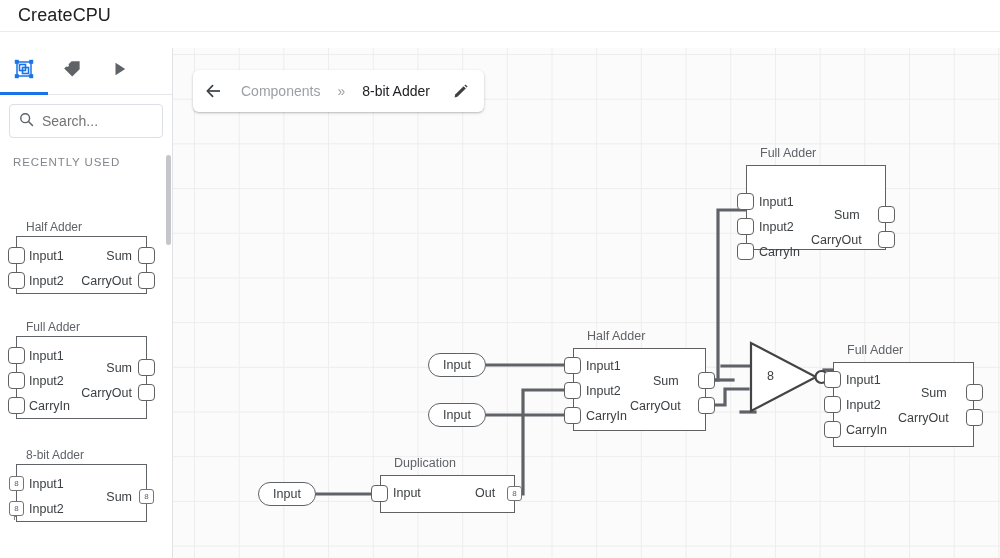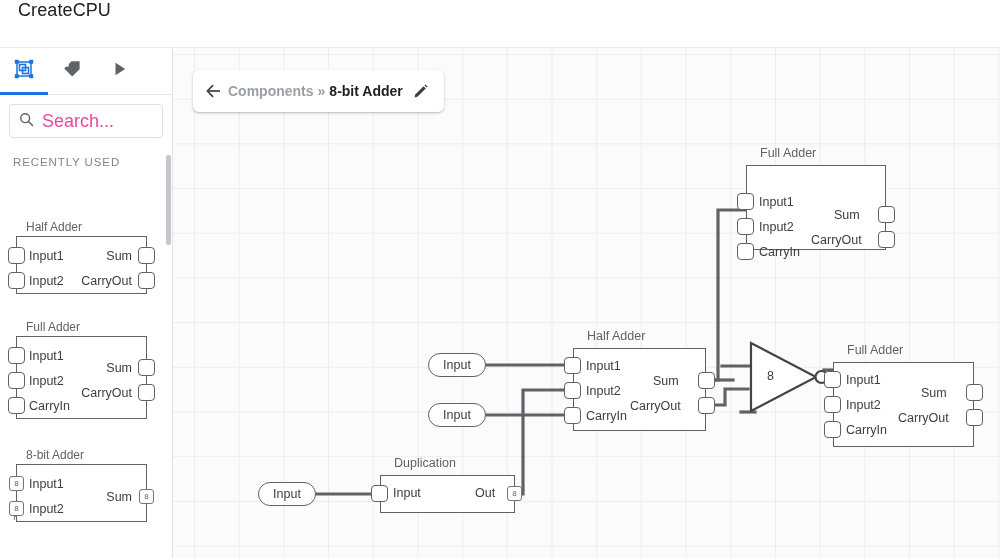--- a/index.html
+++ b/index.html
@@ -10,23 +10,23 @@
     font-family: "Liberation Sans", sans-serif;
     background: #ffffff;
     color: #202124;
   }
 
   #app { position: relative; width: 1000px; height: 558px; overflow: hidden; }
 
   
   .titlebar {
     position: absolute; left: 0; top: 0;
-    width: 1000px; height: 48px;
-    background: #ffffff;
-    display: flex; 
+    width: 1000px; height: 32px;
+    background: #ffffff;
+    display: flex; align-items: center;
     padding-left: 18px;
     border-bottom: 1px solid #e8eaed;
   }
   .app-title { font-size: 18px; color: #202124; letter-spacing: .1px; }
 
   
   .sidebar {
     position: absolute; left: 0; top: 48px;
     width: 173px; height: 510px;
     background: #ffffff;
@@ -49,21 +49,21 @@
     position: absolute; left: 0; bottom: -1px;
     width: 48px; height: 3px; background: #1a73e8;
   }
 
   .searchwrap { padding: 9px 9px 0 9px; }
   .searchbox {
     height: 34px; border: 1px solid #dcdfe3; border-radius: 4px;
     display: flex; align-items: center; gap: 8px;
     padding: 0 9px; background: #fff;
   }
-  .searchbox .ph { color: #ec4899; font-size: 18px; }
+  .searchbox .ph { color: #737373; font-size: 14px; }
 
   .sectionhdr {
     font-size: 11.5px; color: #80868b; letter-spacing: .9px;
     padding: 18px 0 4px 13px;
   }
 
   .palette { position: relative; }
   .pal-item { position: absolute; }
   .pal-title { font-size: 12px; color: #5f6368; margin-left: 10px; margin-bottom: 2px; }
   .pal-body {
@@ -91,21 +91,21 @@
     overflow: hidden;
   }
 
   
   .crumb {
     position: absolute; left: 20px; top: 22px;
     height: 42px; background: #ffffff;
     border-radius: 6px;
     box-shadow: 0 1px 3px rgba(60,64,67,.28), 0 1px 1px rgba(60,64,67,.10);
     display: flex; align-items: center;
-    padding: 0 14px 0 11px; gap: 4px; font-weight: bold;
+    padding: 0 14px 0 11px; gap: 17px;
   }
   .crumb-back { width: 20px; height: 20px; display:flex; align-items:center; justify-content:center; cursor: pointer; }
   .crumb-root { font-size: 14px; color: #9aa0a6; cursor: pointer; }
   .crumb-sep  { font-size: 14px; color: #9aa0a6; }
   .crumb-cur  { font-size: 14px; color: #202124; }
   .crumb-edit { width: 18px; height: 18px; margin-left: 5px; display:flex; align-items:center; justify-content:center; cursor: pointer; }
 
   
   .node { position: absolute; }
   .node-title {

